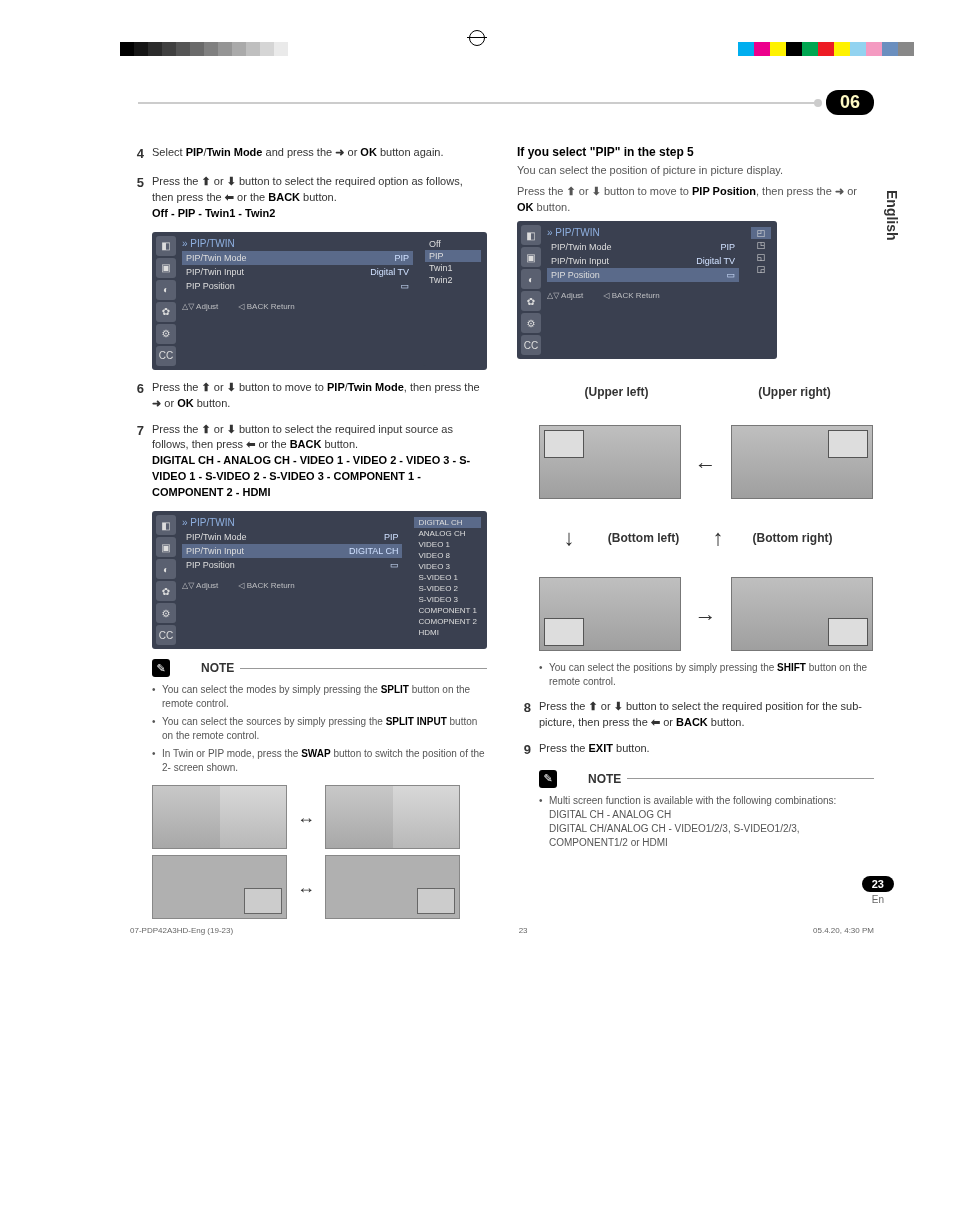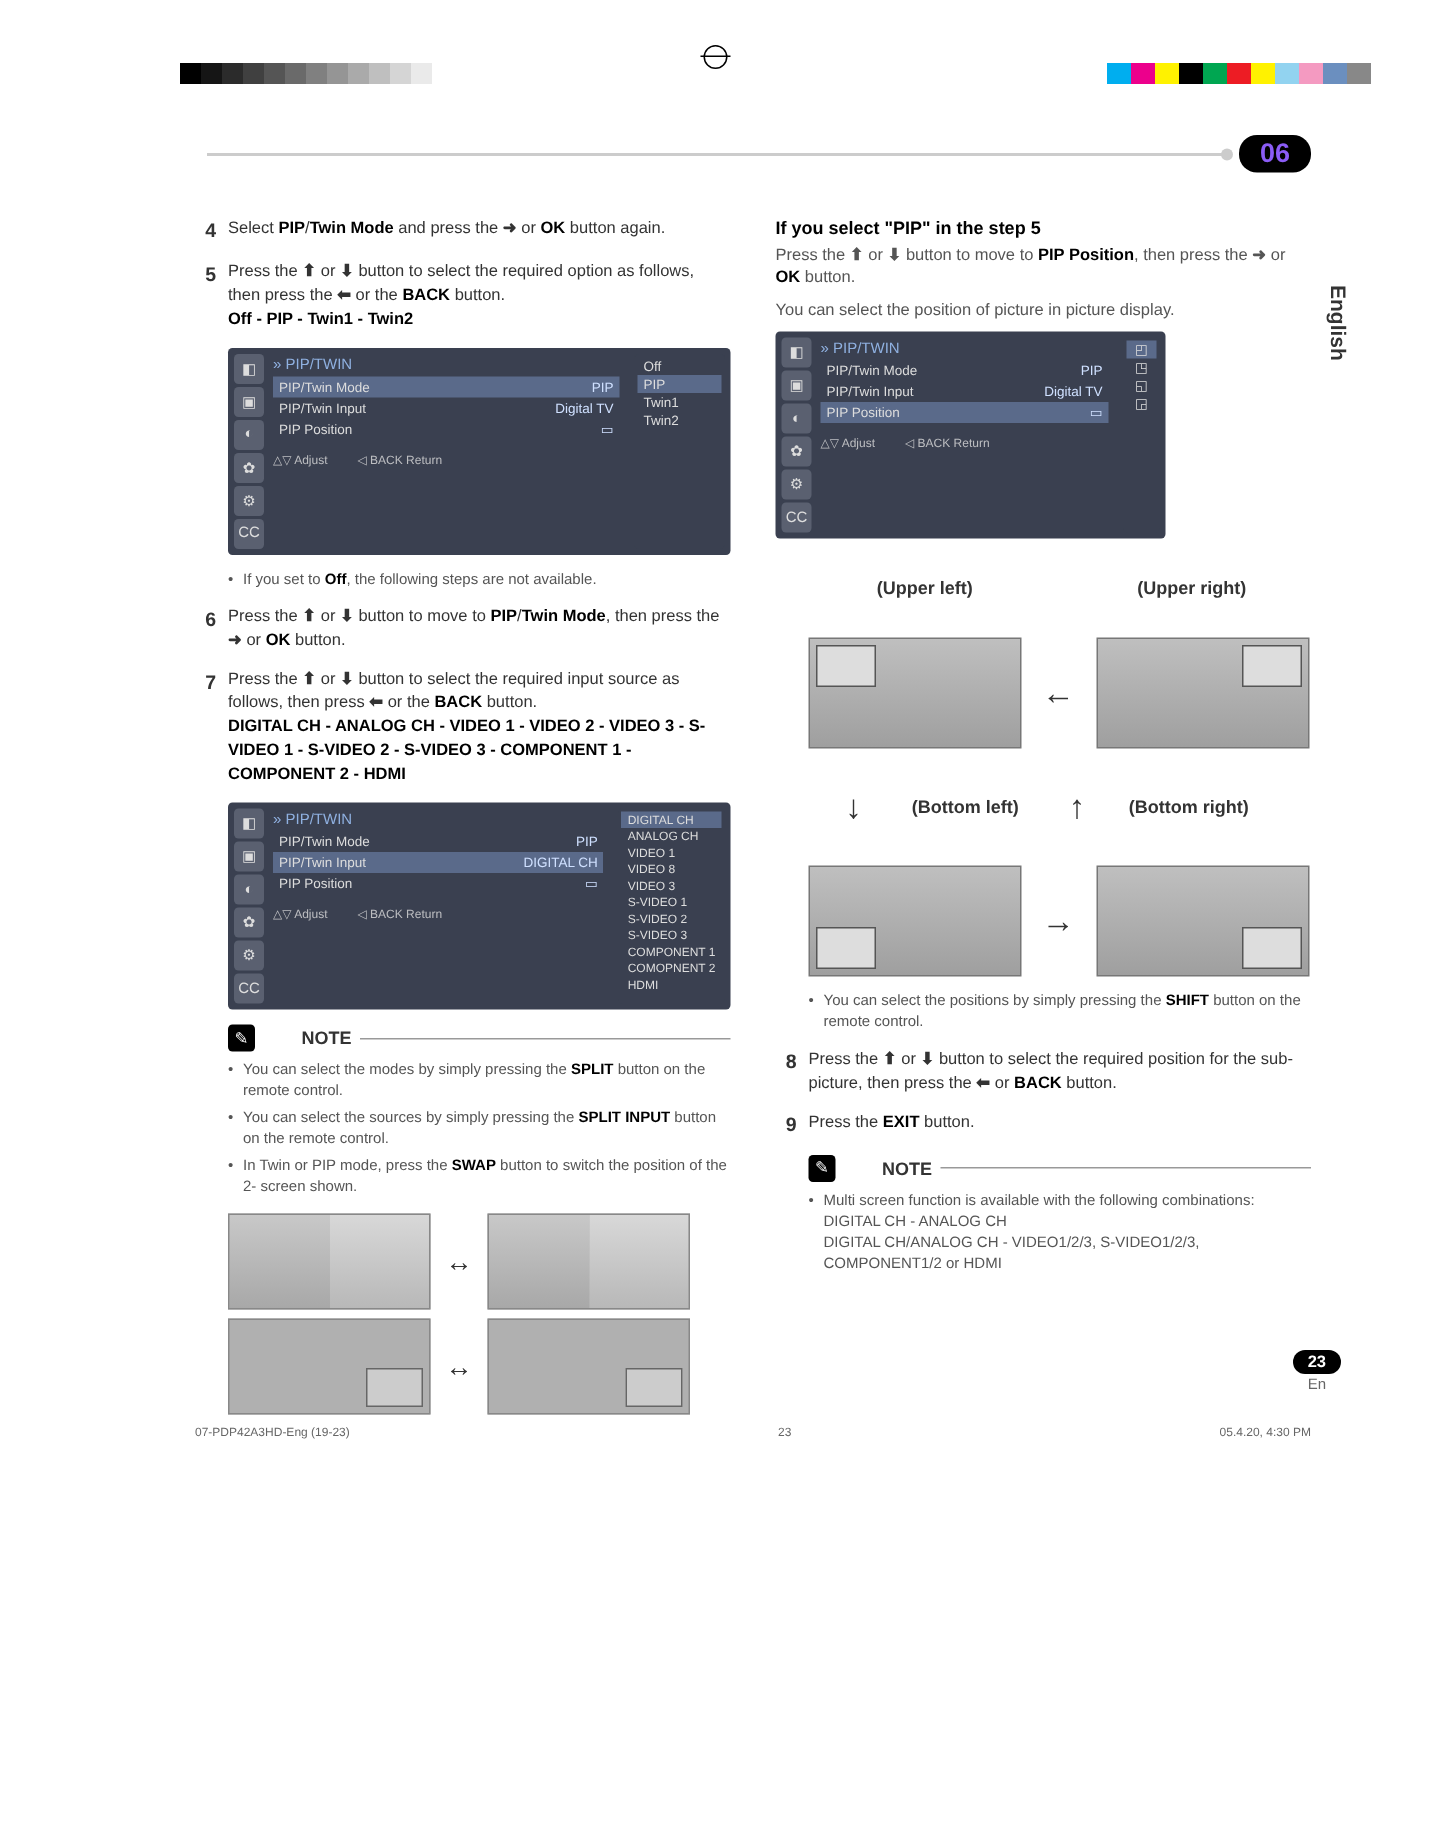--- a/index.html
+++ b/index.html
@@ -9,21 +9,21 @@
   .crop-marks::before { content: ""; position: absolute; top: 30px; left: 50%; width: 14px; height: 14px; border: 1px solid #000; border-radius: 50%; transform: translateX(-50%); }
   .crop-marks::after { content: ""; position: absolute; top: 37px; left: 50%; width: 20px; height: 1px; background: #000; transform: translateX(-50%); }
   .color-bar { position: absolute; top: 42px; right: 40px; display: flex; height: 14px; }
   .color-bar span { width: 16px; height: 14px; display: inline-block; }
   .gray-bar { position: absolute; top: 42px; left: 120px; display: flex; height: 14px; }
   .gray-bar span { width: 14px; height: 14px; display: inline-block; }
   .header { display: flex; align-items: center; margin-top: 60px; margin-bottom: 30px; }
   .header-title { background: #000; color: #fff; font-weight: bold; font-style: italic; font-size: 18px; padding: 4px 20px 4px 10px; border-radius: 0 14px 14px 0; }
   .header-line { flex: 1; height: 2px; background: #ccc; margin: 0 8px; position: relative; }
   .header-line::after { content: ""; position: absolute; right: -4px; top: -3px; width: 8px; height: 8px; background: #ccc; border-radius: 50%; }
-  .header-num { background: #000; color: #8b5cf6; font-weight: bold; font-size: 18px; padding: 2px 14px; border-radius: 12px; }
+  .header-num { background: #000; color: #fef9c3; font-weight: bold; font-size: 18px; padding: 2px 14px; border-radius: 12px; }
   .columns { display: flex; gap: 30px; }
   .col { flex: 1; min-width: 0; }
   .step { display: flex; gap: 8px; margin-bottom: 10px; line-height: 1.45; }
   .step-num { font-weight: bold; font-size: 13px; width: 14px; text-align: right; flex-shrink: 0; }
   .step-body { flex: 1; }
   b { font-weight: bold; color: #000; }
   .arrow { font-family: Arial; font-weight: bold; }
   .osd { background: #3a4050; color: #ddd; border-radius: 3px; padding: 4px; margin: 6px 0 10px 22px; font-size: 9px; display: flex; gap: 6px; position: relative; }
   .osd-icons { display: flex; flex-direction: column; gap: 2px; }
   .osd-icons .ic { width: 20px; height: 20px; background: #5a6070; border-radius: 3px; display: flex; align-items: center; justify-content: center; font-size: 10px; }
@@ -156,23 +156,20 @@
             </div>
         </div>
         <div class="osd-popup">
           <div>Off</div>
           <div class="sel">PIP</div>
           <div>Twin1</div>
           <div>Twin2</div>
         </div>
       </div>
 
-      <ul class="bullets">
-        <li><span>If you set to </span><b>Off</b><span>, the following steps are not available.</span></li>
-      </ul>
 
       <div class="step">
         <div class="step-num">6</div>
         <div class="step-body">
           <span>Press the </span><span class="arrow">⬆</span><span> or </span><span class="arrow">⬇</span><span> button to move to </span><b>PIP</b><span>/</span><b>Twin Mode</b><span>, then press the </span><span class="arrow">➜</span><span> or </span><b>OK</b><span> button.</span>
         </div>
       </div>
 
       <div class="step">
         <div class="step-num">7</div>
@@ -255,24 +252,24 @@
         <div class="swap-img">
             <div class="small"></div>
           </div>
       </div>
 
     </div>
 
     <div class="col">
 
       <div class="section-head">If you select "PIP" in the step 5</div>
+      <div class="plain">You can select the position of picture in picture display.</div>
       <div class="plain">
         <span>Press the </span><span class="arrow">⬆</span><span> or </span><span class="arrow">⬇</span><span> button to move to </span><b>PIP Position</b><span>, then press the </span><span class="arrow">➜</span><span> or </span><b>OK</b><span> button.</span>
       </div>
-      <div class="plain">You can select the position of picture in picture display.</div>
 
       <div class="osd" style="margin-left:0; width:260px">
         <div class="osd-icons">
             <div class="ic">◧</div>
             <div class="ic">▣</div>
             <div class="ic">◐</div>
             <div class="ic">✿</div>
             <div class="ic">⚙</div>
             <div class="ic">CC</div>
           </div>

